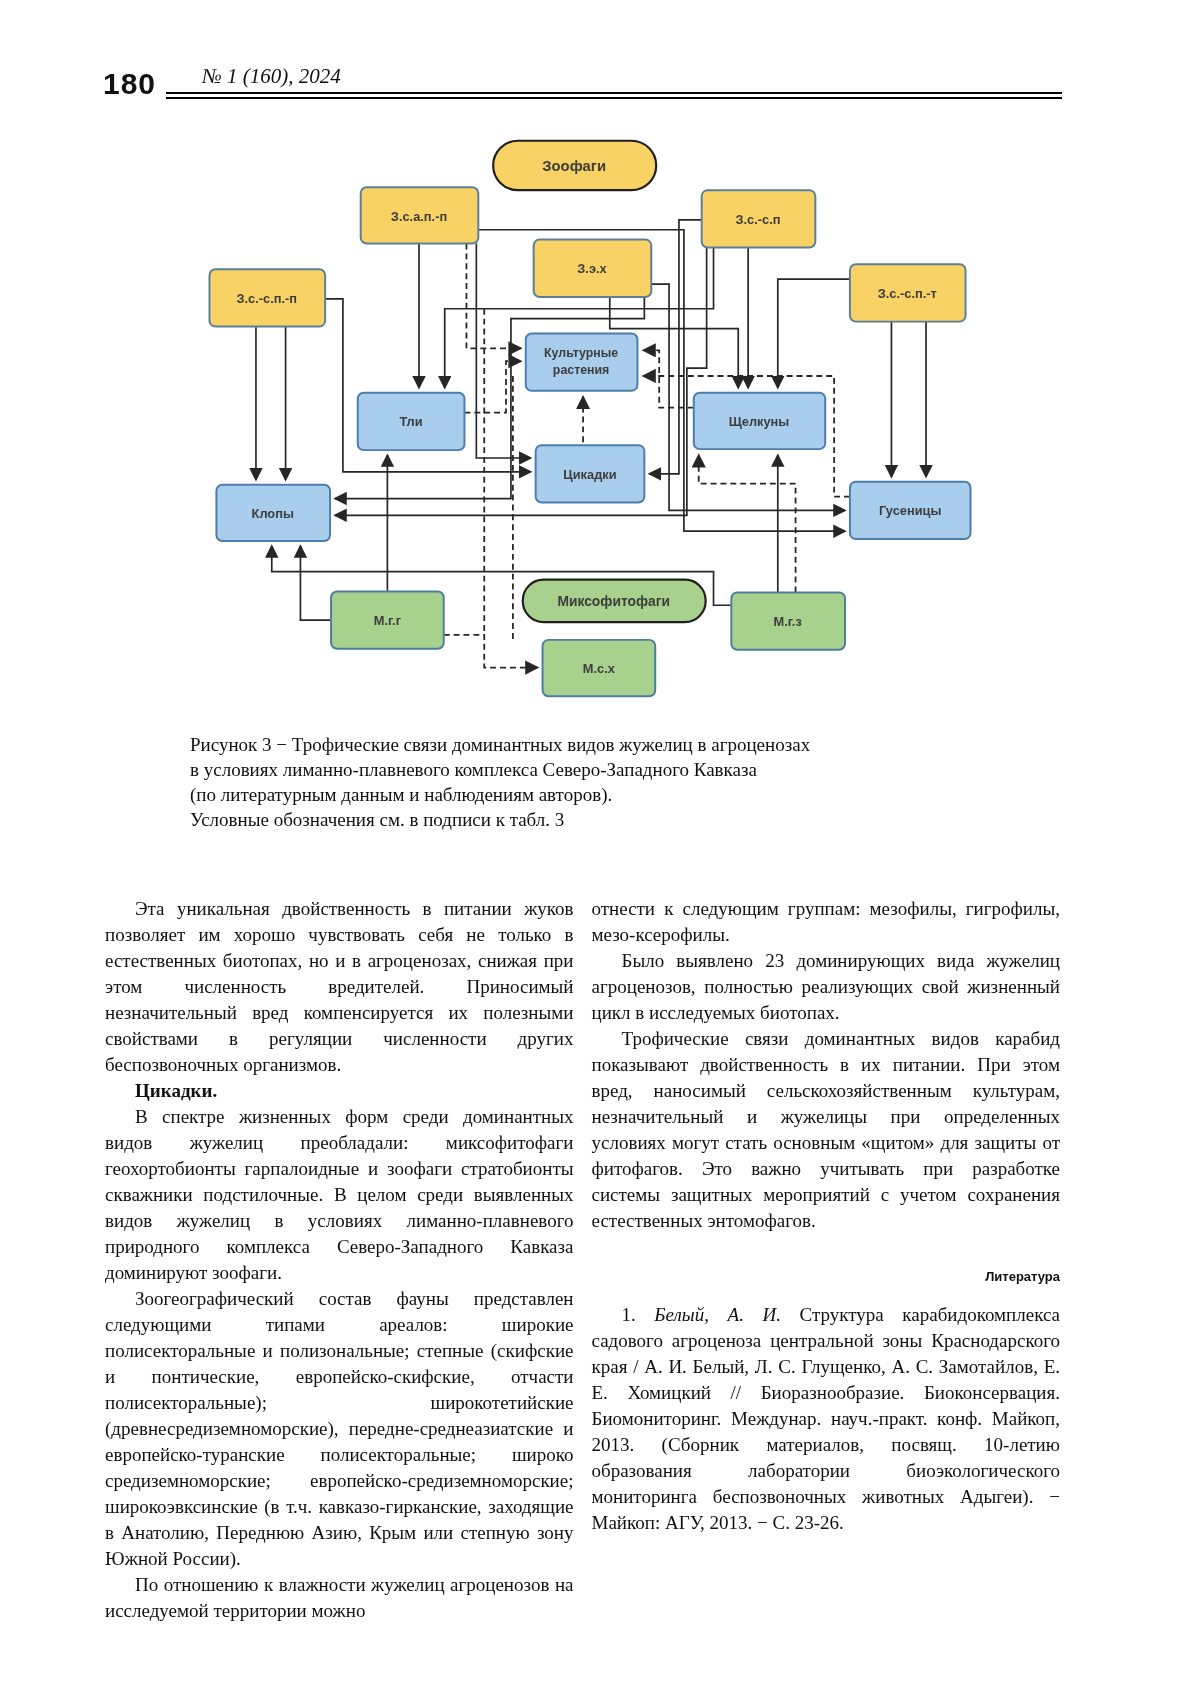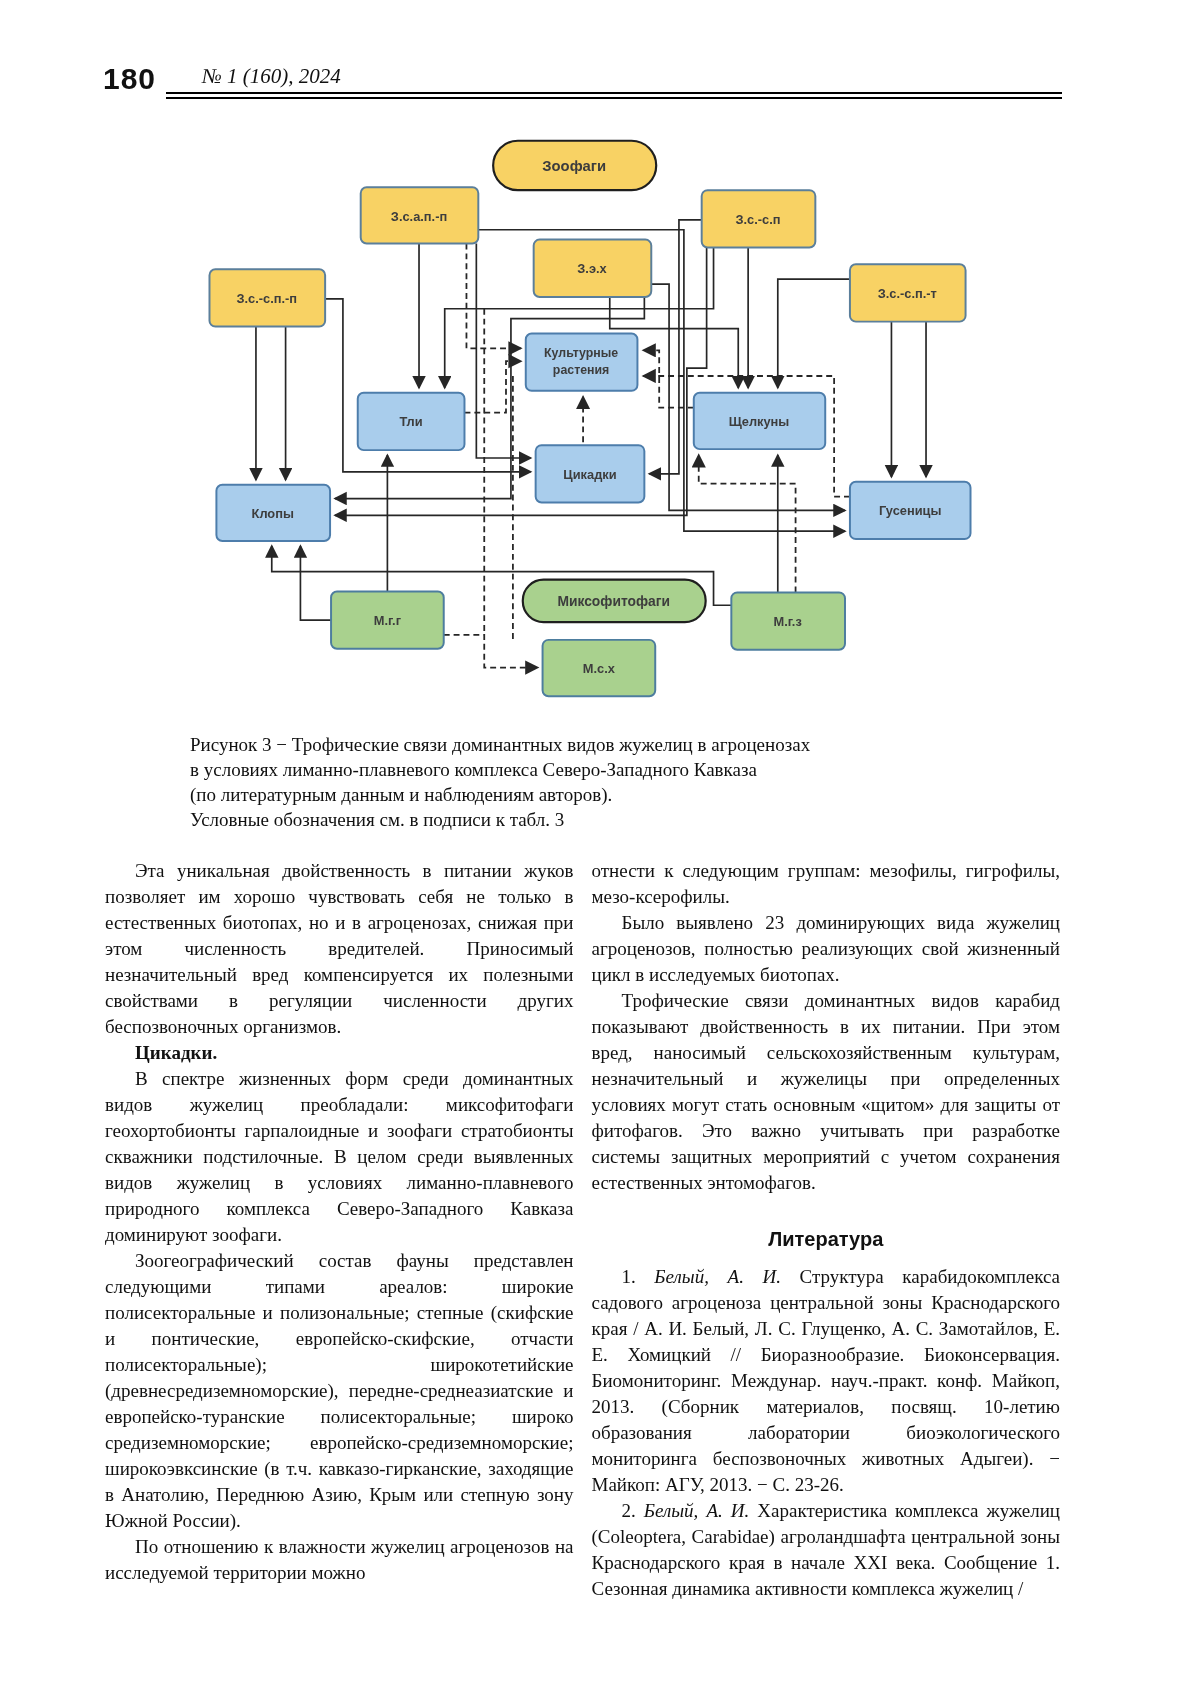--- a/index.html
+++ b/index.html
@@ -6,21 +6,21 @@
   .page{
     position:relative;
     width:1200px;height:1698px;
     background:#ffffff;
     overflow:hidden;
     font-family:"Liberation Serif", serif;
     color:#111;
   }
   
   .header{
-    display:flex;align-items:flex-start;
+    display:flex;align-items:flex-end;
     margin:64px 138px 0 103px;
   }
   .page-num{
     font-size:30px;font-weight:bold;
     line-height:1;padding-right:10px;letter-spacing:1px;
     font-family:"Liberation Sans", sans-serif;
   }
   .header-right{flex:1;}
   .header-row{
     display:flex;justify-content:space-between;align-items:baseline;
@@ -44,28 +44,28 @@
     margin:14px auto 0;width:820px;text-align:center;
     font-size:19px;line-height:25px;
   }
   .caption .para{text-align:left;}
   
   .columns{
     display:flex;gap:18px;
     margin:26px 140px 0 105px;
     font-size:19px;line-height:26px;
   }
-  .col{width:469px;}
+  .col{width:469px;margin-top:38px;}
   .para{margin:0;text-align:justify;}
   .indent{text-indent:30px;}
   .bold{font-weight:bold;}
   .lit-heading{
-    text-align:center;text-indent:0;
+    text-align:right;text-indent:0;
     font-family:"Liberation Sans", sans-serif;
-    font-weight:bold;font-size:20px;
+    font-weight:bold;font-size:13px;
     margin:30px 0 12px 0;
   }
 </style>
 </head>
 <body>
 
 <div class="page">
 
   <div class="header">
     <div class="page-num">180</div>
@@ -204,17 +204,16 @@
         <div class="para indent"><span>В спектре жизненных форм среди доминантных видов жужелиц преобладали: миксофитофаги геохортобионты гарпалоидные и зоофаги стратобионты скважники подстилочные. В целом среди выявленных видов жужелиц в условиях лиманно-плавневого природного комплекса Северо-Западного Кавказа доминируют зоофаги.</span></div>
         <div class="para indent"><span>Зоогеографический состав фауны представлен следующими типами ареалов: широкие полисекторальные и полизональные; степные (скифские и понтические, европейско-скифские, отчасти полисекторальные); широкотетийские (древнесредиземноморские), передне-среднеазиатские и европейско-туранские полисекторальные; широко средиземноморские; европейско-средиземноморские; широкоэвксинские (в т.ч. кавказо-гирканские, заходящие в Анатолию, Переднюю Азию, Крым или степную зону Южной России).</span></div>
         <div class="para indent"><span>По отношению к влажности жужелиц агроценозов на исследуемой территории можно</span></div>
       </div>
     <div class="col">
         <div class="para"><span>отнести к следующим группам: мезофилы, гигрофилы, мезо-ксерофилы.</span></div>
         <div class="para indent"><span>Было выявлено 23 доминирующих вида жужелиц агроценозов, полностью реализующих свой жизненный цикл в исследуемых биотопах.</span></div>
         <div class="para indent"><span>Трофические связи доминантных видов карабид показывают двойственность в их питании. При этом вред, наносимый сельскохозяйственным культурам, незначительный и жужелицы при определенных условиях могут стать основным «щитом» для защиты от фитофагов. Это важно учитывать при разработке системы защитных мероприятий с учетом сохранения естественных энтомофагов.</span></div>
         <div class="para lit-heading"><span>Литература</span></div>
         <div class="para indent"><span>1. </span><span style="font-style: italic;">Белый, А. И.</span><span> Структура карабидокомплекса садового агроценоза центральной зоны Краснодарского края / А. И. Белый, Л. С. Глущенко, А. С. Замотайлов, Е. Е. Хомицкий // Биоразнообразие. Биоконсервация. Биомониторинг. Междунар. науч.-практ. конф. Майкоп, 2013. (Сборник материалов, посвящ. 10-летию образования лаборатории биоэкологического мониторинга беспозвоночных животных Адыгеи). − Майкоп: АГУ, 2013. − С. 23-26.</span></div>
-        <div class="para indent"><span>2. </span><span style="font-style: italic;">Белый, А. И.</span><span> Характеристика комплекса жужелиц (Coleoptera, Carabidae) агроландшафта центральной зоны Краснодарского края в начале XXI века. Сообщение 1. Сезонная динамика активности комплекса жужелиц /</span></div>
       </div>
   </div>
 
 </div>
 
 </body></html>

